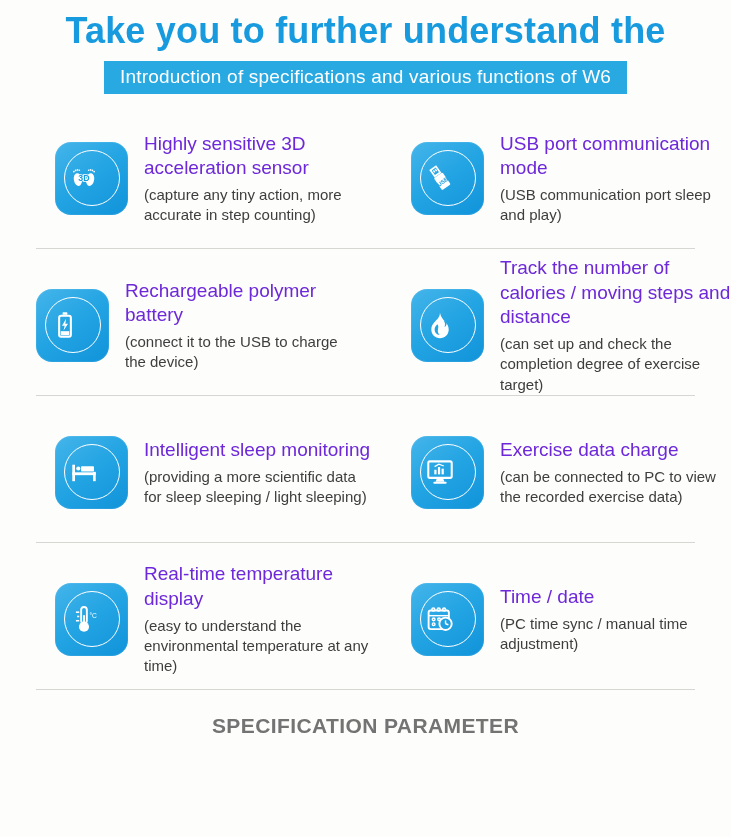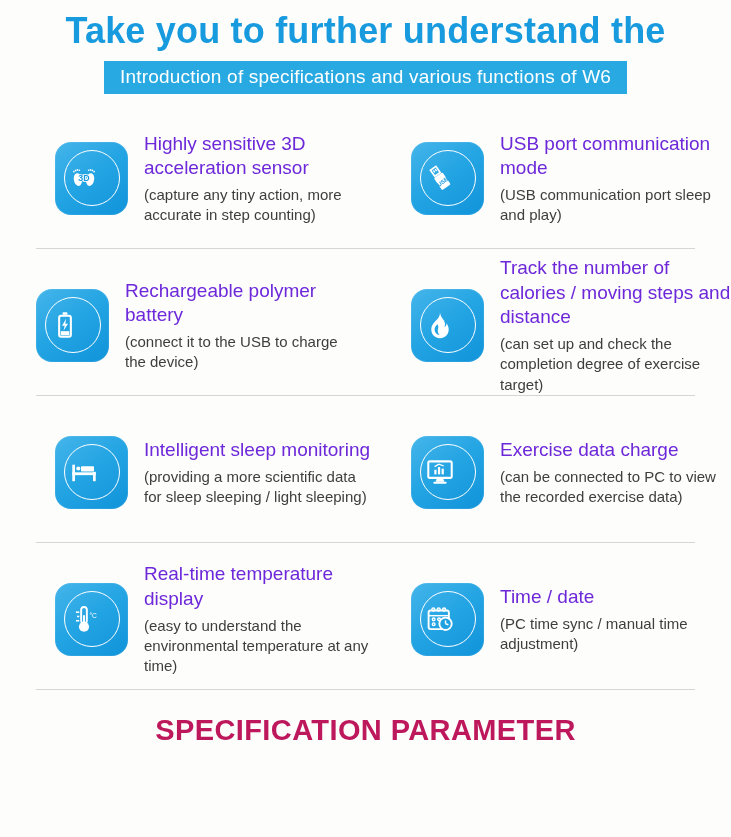--- a/index.html
+++ b/index.html
@@ -34,22 +34,22 @@
     width:56px; height:56px; border:1.8px solid #ffffff; border-radius:50%;
     display:flex; align-items:center; justify-content:flex-start;
   }
   .circ svg { width:38px; height:38px; display:block; }
   .ftext { margin-left:16px; }
   .ftitle { font-size:19px; color:#6d28d9; line-height:1.3; }
   .fdesc  { font-size:15px; color:#3e3e3e; line-height:1.35; margin-top:4px; }
   .left  .ftext { max-width:262px; }
   .right .ftext { max-width:248px; }
   .spec-heading {
-    text-align:center; margin-top:24px; font-size:29px; font-weight:bold;
-    color:#be185d; letter-spacing:0.4px;
+    text-align:center; margin-top:24px; font-size:21px; font-weight:bold;
+    color:#737373; letter-spacing:0.4px;
   }
 </style>
 </head>
 <body>
 
 <div class="page">
 
   <h1 class="title"><span>Take you to further understand the</span><br></h1>
 
   <div class="banner-wrap">

